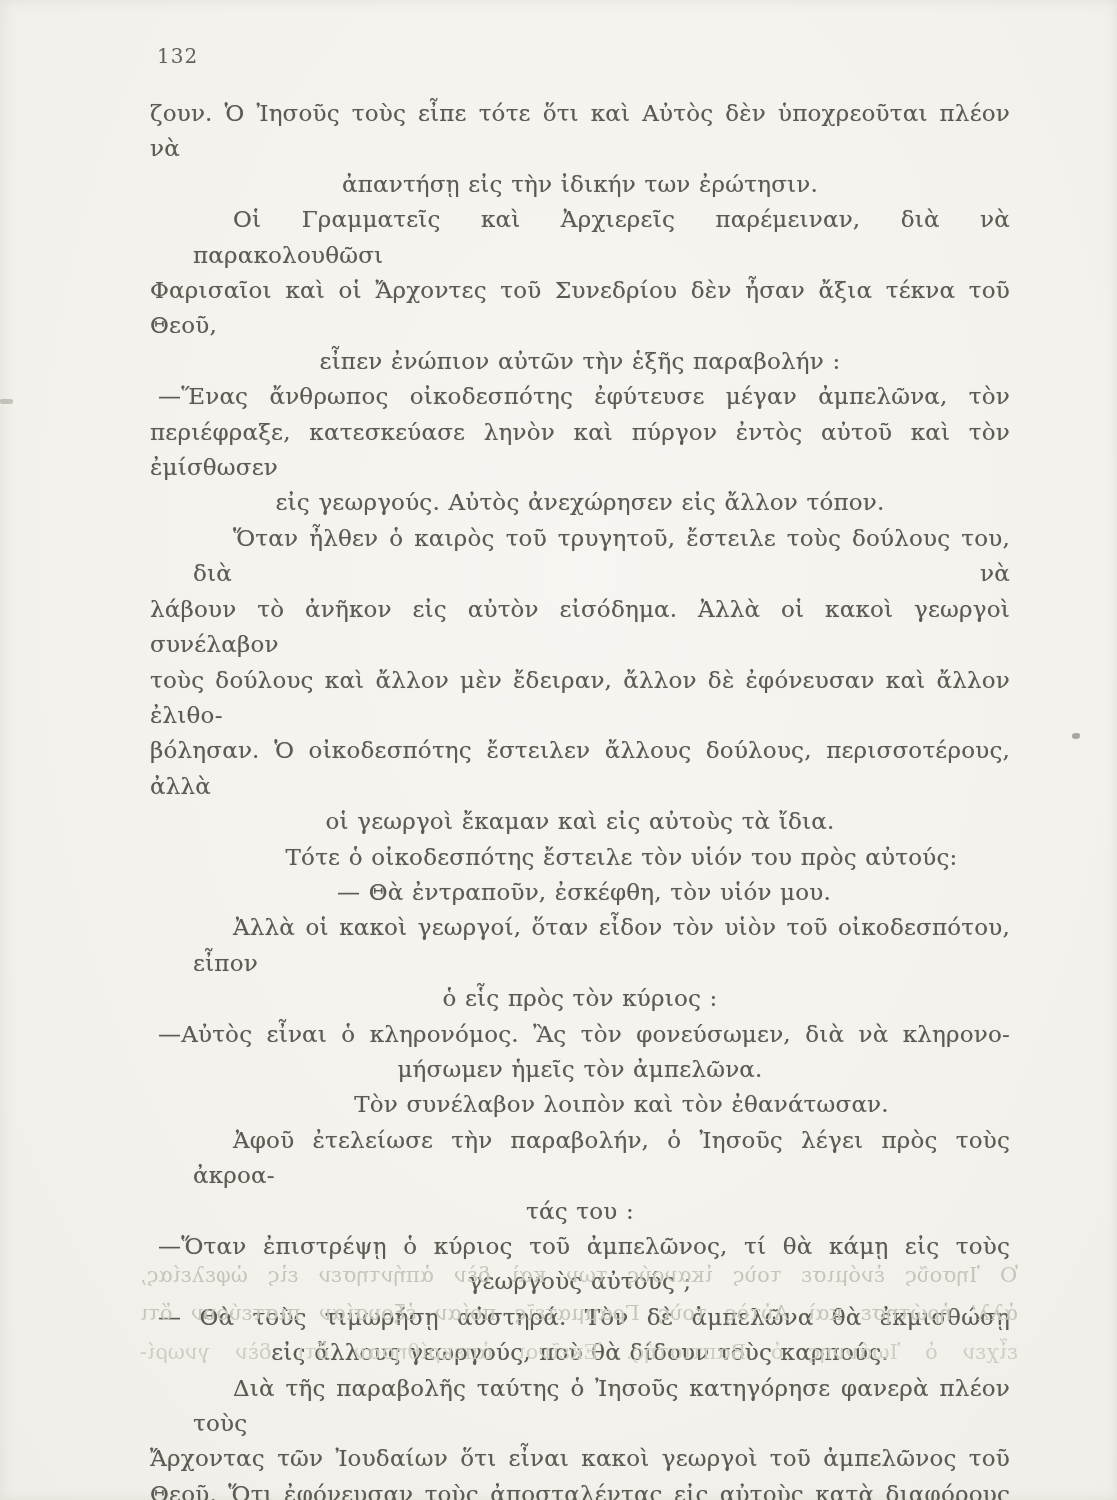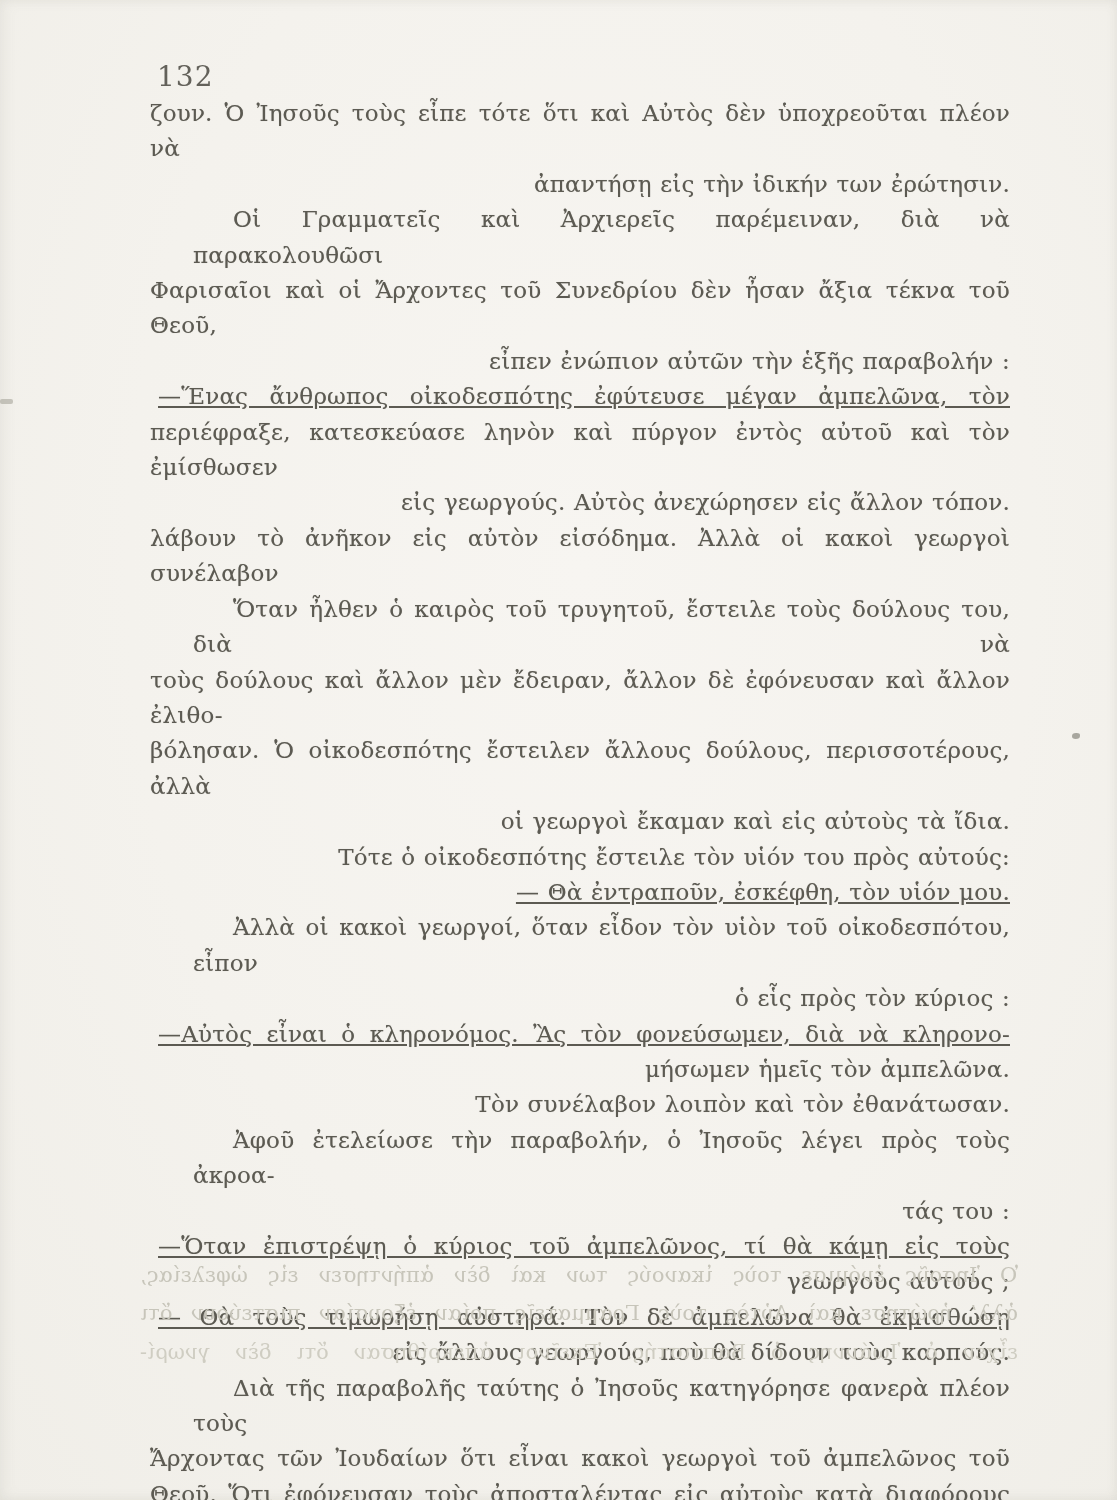--- a/index.html
+++ b/index.html
@@ -12,40 +12,40 @@
     background:
       radial-gradient(ellipse at 52% 38%, #f7f5f1 0%, #f4f2ed 55%, #f0eee8 100%);
     box-shadow: inset 4px 0 14px rgba(120,115,100,0.08),
                 inset -3px 0 10px rgba(120,115,100,0.06);
     font-family: "DejaVu Serif", serif;
     color: #5c5a52;
   }
   .page-number {
     position: absolute;
     left: 157px;
-    top: 60px;
-    font-size: 28px;
+    top: 44px;
+    font-size: 20px;
     letter-spacing: 1px;
     color: #63615a;
   }
   .text-column {
     position: absolute;
     left: 150px;
     top: 96px;
     width: 860px;
     font-size: 23px;
     line-height: 35.4px;
     letter-spacing: 0.2px;
     word-spacing: 1px;
     text-shadow: 0 0 0.7px rgba(92,90,82,0.45);
   }
-  .line { text-align: right; white-space: normal; }
+  .line { text-align: center; white-space: normal; }
   .line.justify { text-align: justify; text-align-last: justify; }
   .line.indent-normal { text-indent: 40px; margin-left: 43px; }
-  .line.indent-small { text-indent: 8px; text-decoration: underline; }
+  .line.indent-small { text-indent: 8px; }
   .bleed-layer { position: absolute; inset: 0; pointer-events: none; }
   .bleed-line {
     position: absolute;
     left: 140px;
     width: 878px;
     transform: scaleX(-1);
     font-size: 21px;
     line-height: 24px;
     color: #c7c5ba;
     filter: blur(0.5px);
@@ -80,22 +80,22 @@
 
   <div class="text-column" id="text-column">
       <div class="line justify">ζουν. Ὁ Ἰησοῦς τοὺς εἶπε τότε ὅτι καὶ Αὐτὸς δὲν ὑποχρεοῦται πλέον νὰ</div>
       <div class="line">ἀπαντήσῃ εἰς τὴν ἰδικήν των ἐρώτησιν.</div>
       <div class="line justify indent-normal">Οἱ Γραμματεῖς καὶ Ἀρχιερεῖς παρέμειναν, διὰ νὰ  παρακολουθῶσι</div>
       <div class="line justify">Φαρισαῖοι καὶ οἱ Ἄρχοντες τοῦ Συνεδρίου δὲν ἦσαν ἄξια τέκνα τοῦ Θεοῦ,</div>
       <div class="line">εἶπεν ἐνώπιον αὐτῶν τὴν ἑξῆς παραβολήν :</div>
       <div class="line justify indent-small">—Ἕνας ἄνθρωπος οἰκοδεσπότης ἐφύτευσε μέγαν ἀμπελῶνα, τὸν</div>
       <div class="line justify">περιέφραξε, κατεσκεύασε ληνὸν καὶ πύργον ἐντὸς αὐτοῦ καὶ τὸν ἐμίσθωσεν</div>
       <div class="line">εἰς γεωργούς. Αὐτὸς ἀνεχώρησεν εἰς ἄλλον τόπον.</div>
+      <div class="line justify indent-normal">Ὅταν ἦλθεν ὁ καιρὸς τοῦ τρυγητοῦ, ἔστειλε τοὺς δούλους του, διὰ νὰ</div>
       <div class="line justify">λάβουν τὸ ἀνῆκον εἰς αὐτὸν εἰσόδημα. Ἀλλὰ  οἱ κακοὶ γεωργοὶ συνέλαβον</div>
-      <div class="line justify indent-normal">Ὅταν ἦλθεν ὁ καιρὸς τοῦ τρυγητοῦ, ἔστειλε τοὺς δούλους του, διὰ νὰ</div>
       <div class="line justify">τοὺς δούλους καὶ ἄλλον μὲν ἔδειραν, ἄλλον δὲ ἐφόνευσαν καὶ ἄλλον ἐλιθο-</div>
       <div class="line justify">βόλησαν. Ὁ οἰκοδεσπότης ἔστειλεν ἄλλους δούλους, περισσοτέρους, ἀλλὰ</div>
       <div class="line">οἱ γεωργοὶ  ἔκαμαν καὶ εἰς αὐτοὺς τὰ ἴδια.</div>
       <div class="line indent-normal">Τότε ὁ οἰκοδεσπότης ἔστειλε τὸν υἱόν του πρὸς αὐτούς:</div>
       <div class="line indent-small">— Θὰ ἐντραποῦν, ἐσκέφθη, τὸν υἱόν μου.</div>
       <div class="line justify indent-normal">Ἀλλὰ οἱ κακοὶ γεωργοί, ὅταν εἶδον τὸν υἱὸν τοῦ οἰκοδεσπότου, εἶπον</div>
       <div class="line">ὁ εἷς πρὸς τὸν κύριος :</div>
       <div class="line justify indent-small">—Αὐτὸς εἶναι ὁ κληρονόμος. Ἂς τὸν φονεύσωμεν, διὰ νὰ κληρονο-</div>
       <div class="line">μήσωμεν ἡμεῖς τὸν ἀμπελῶνα.</div>
       <div class="line indent-normal">Τὸν συνέλαβον λοιπὸν καὶ τὸν ἐθανάτωσαν.</div>

